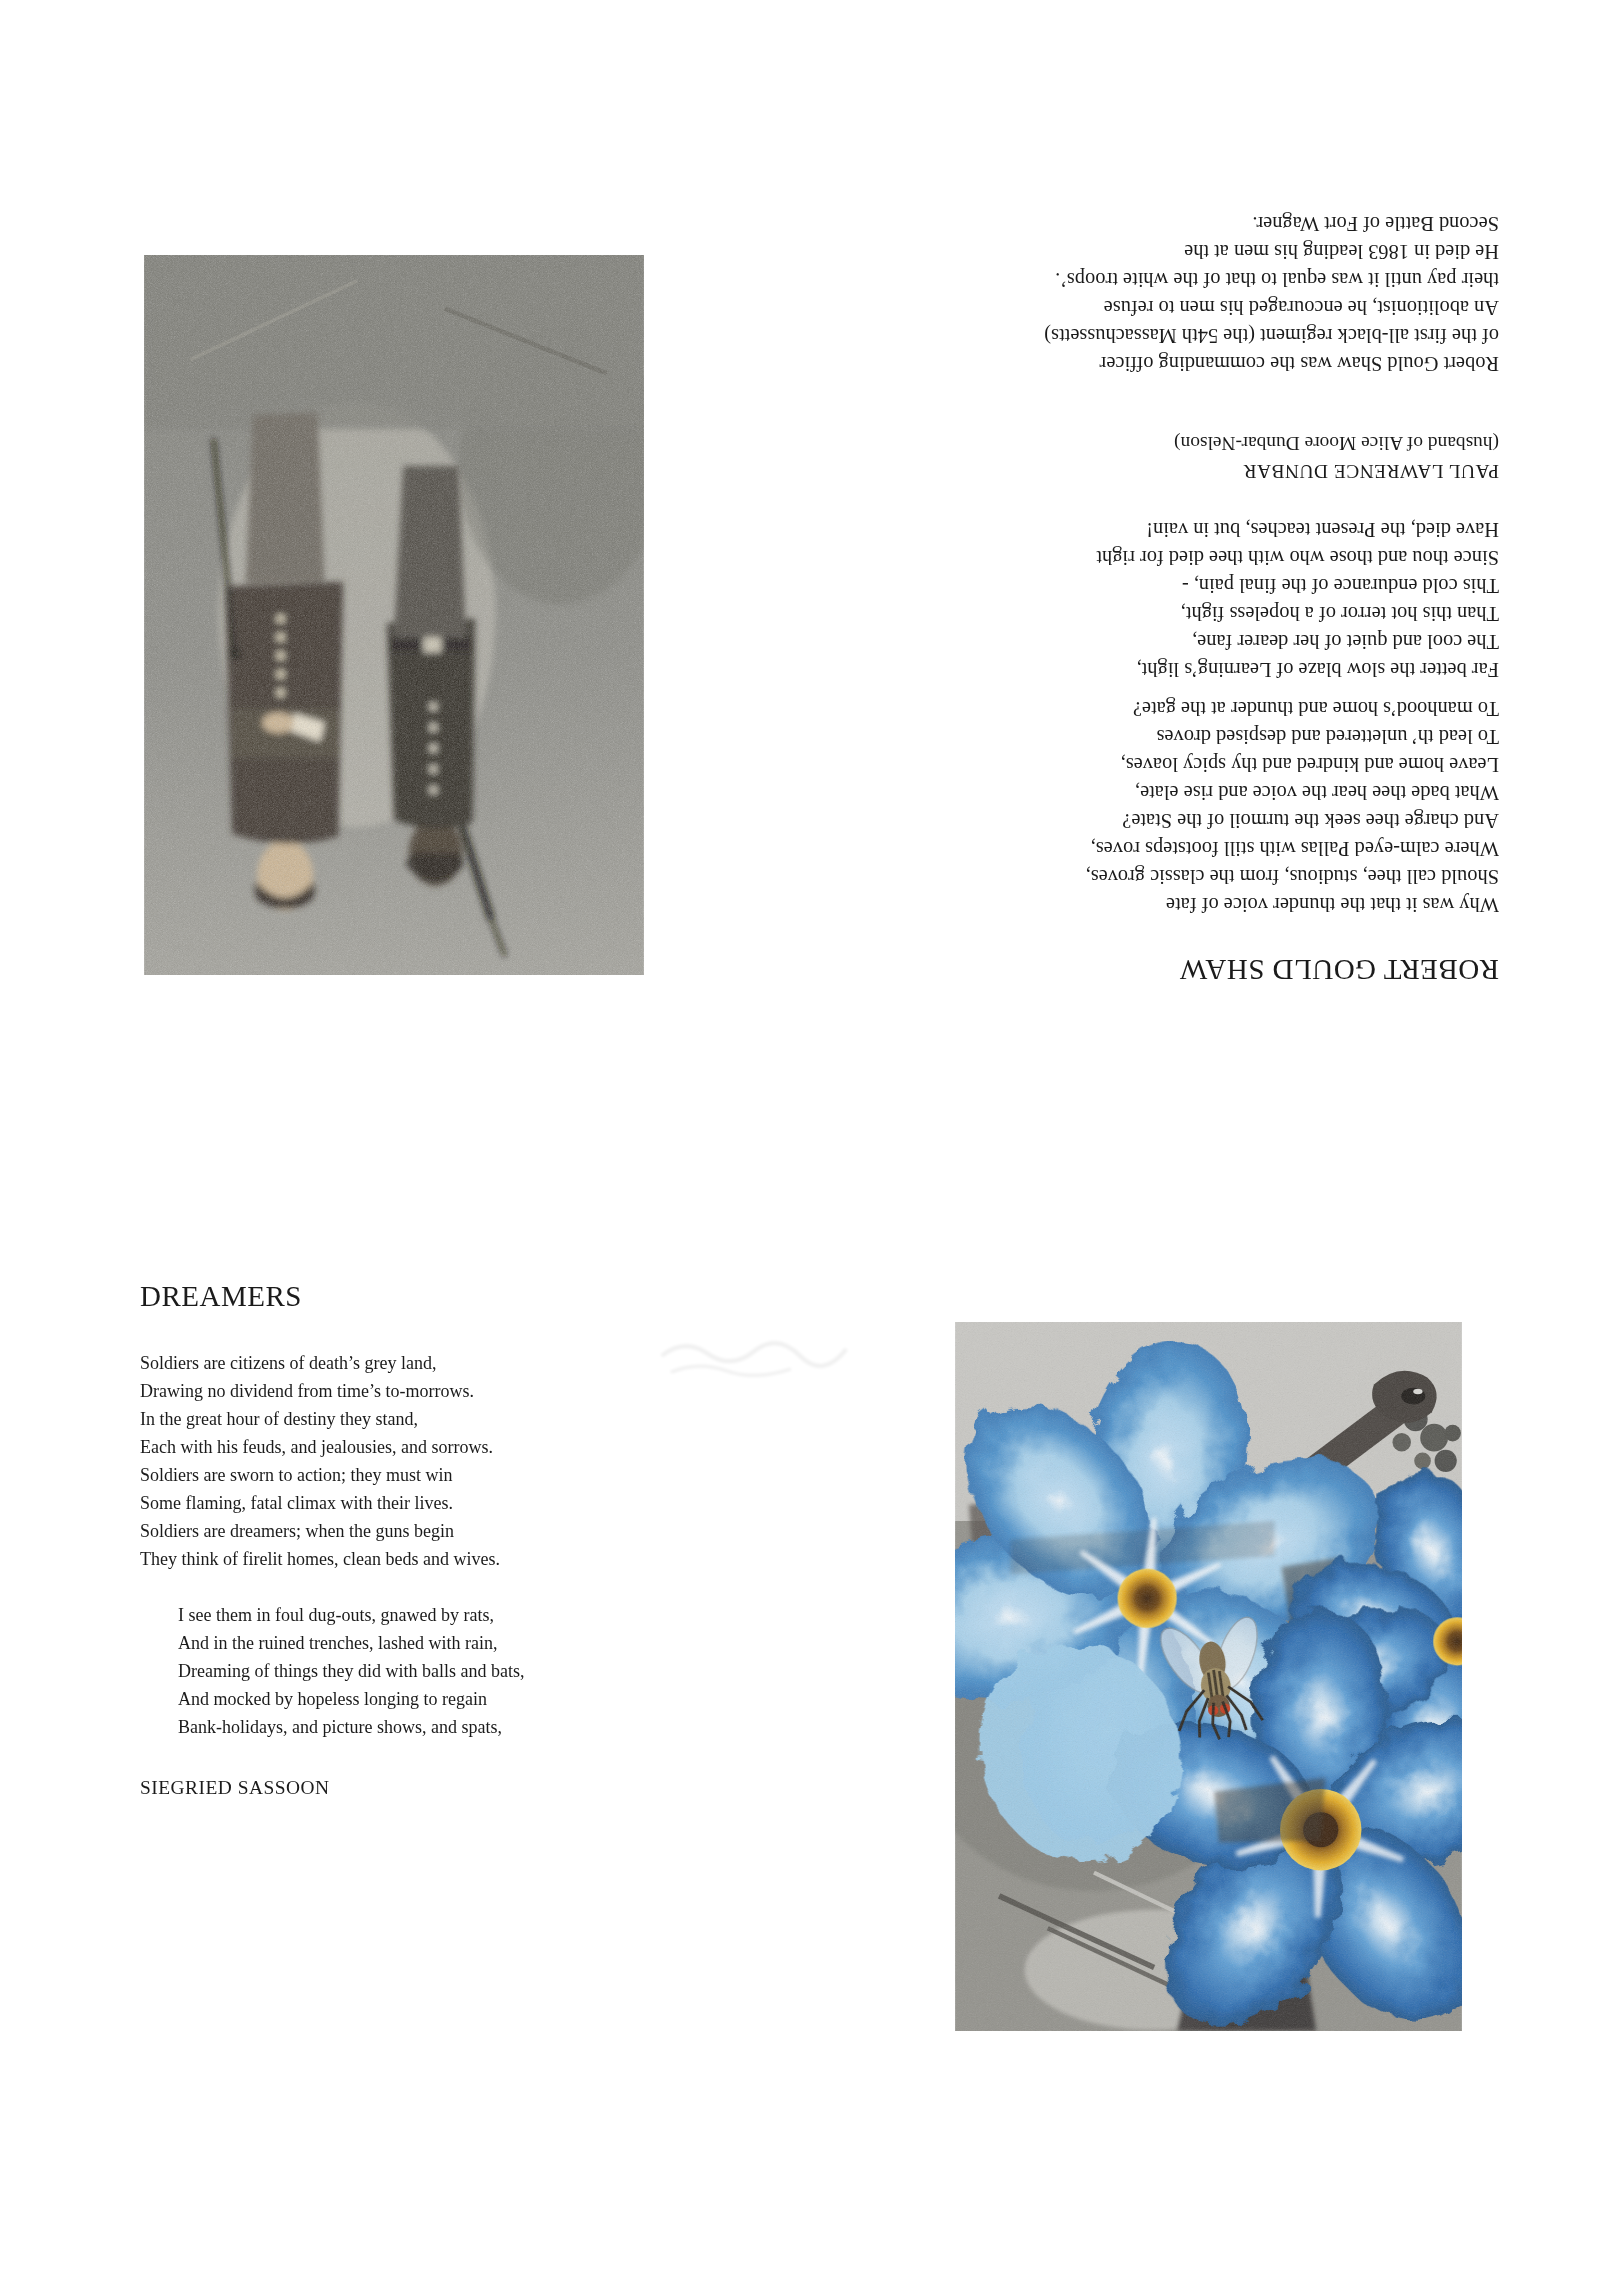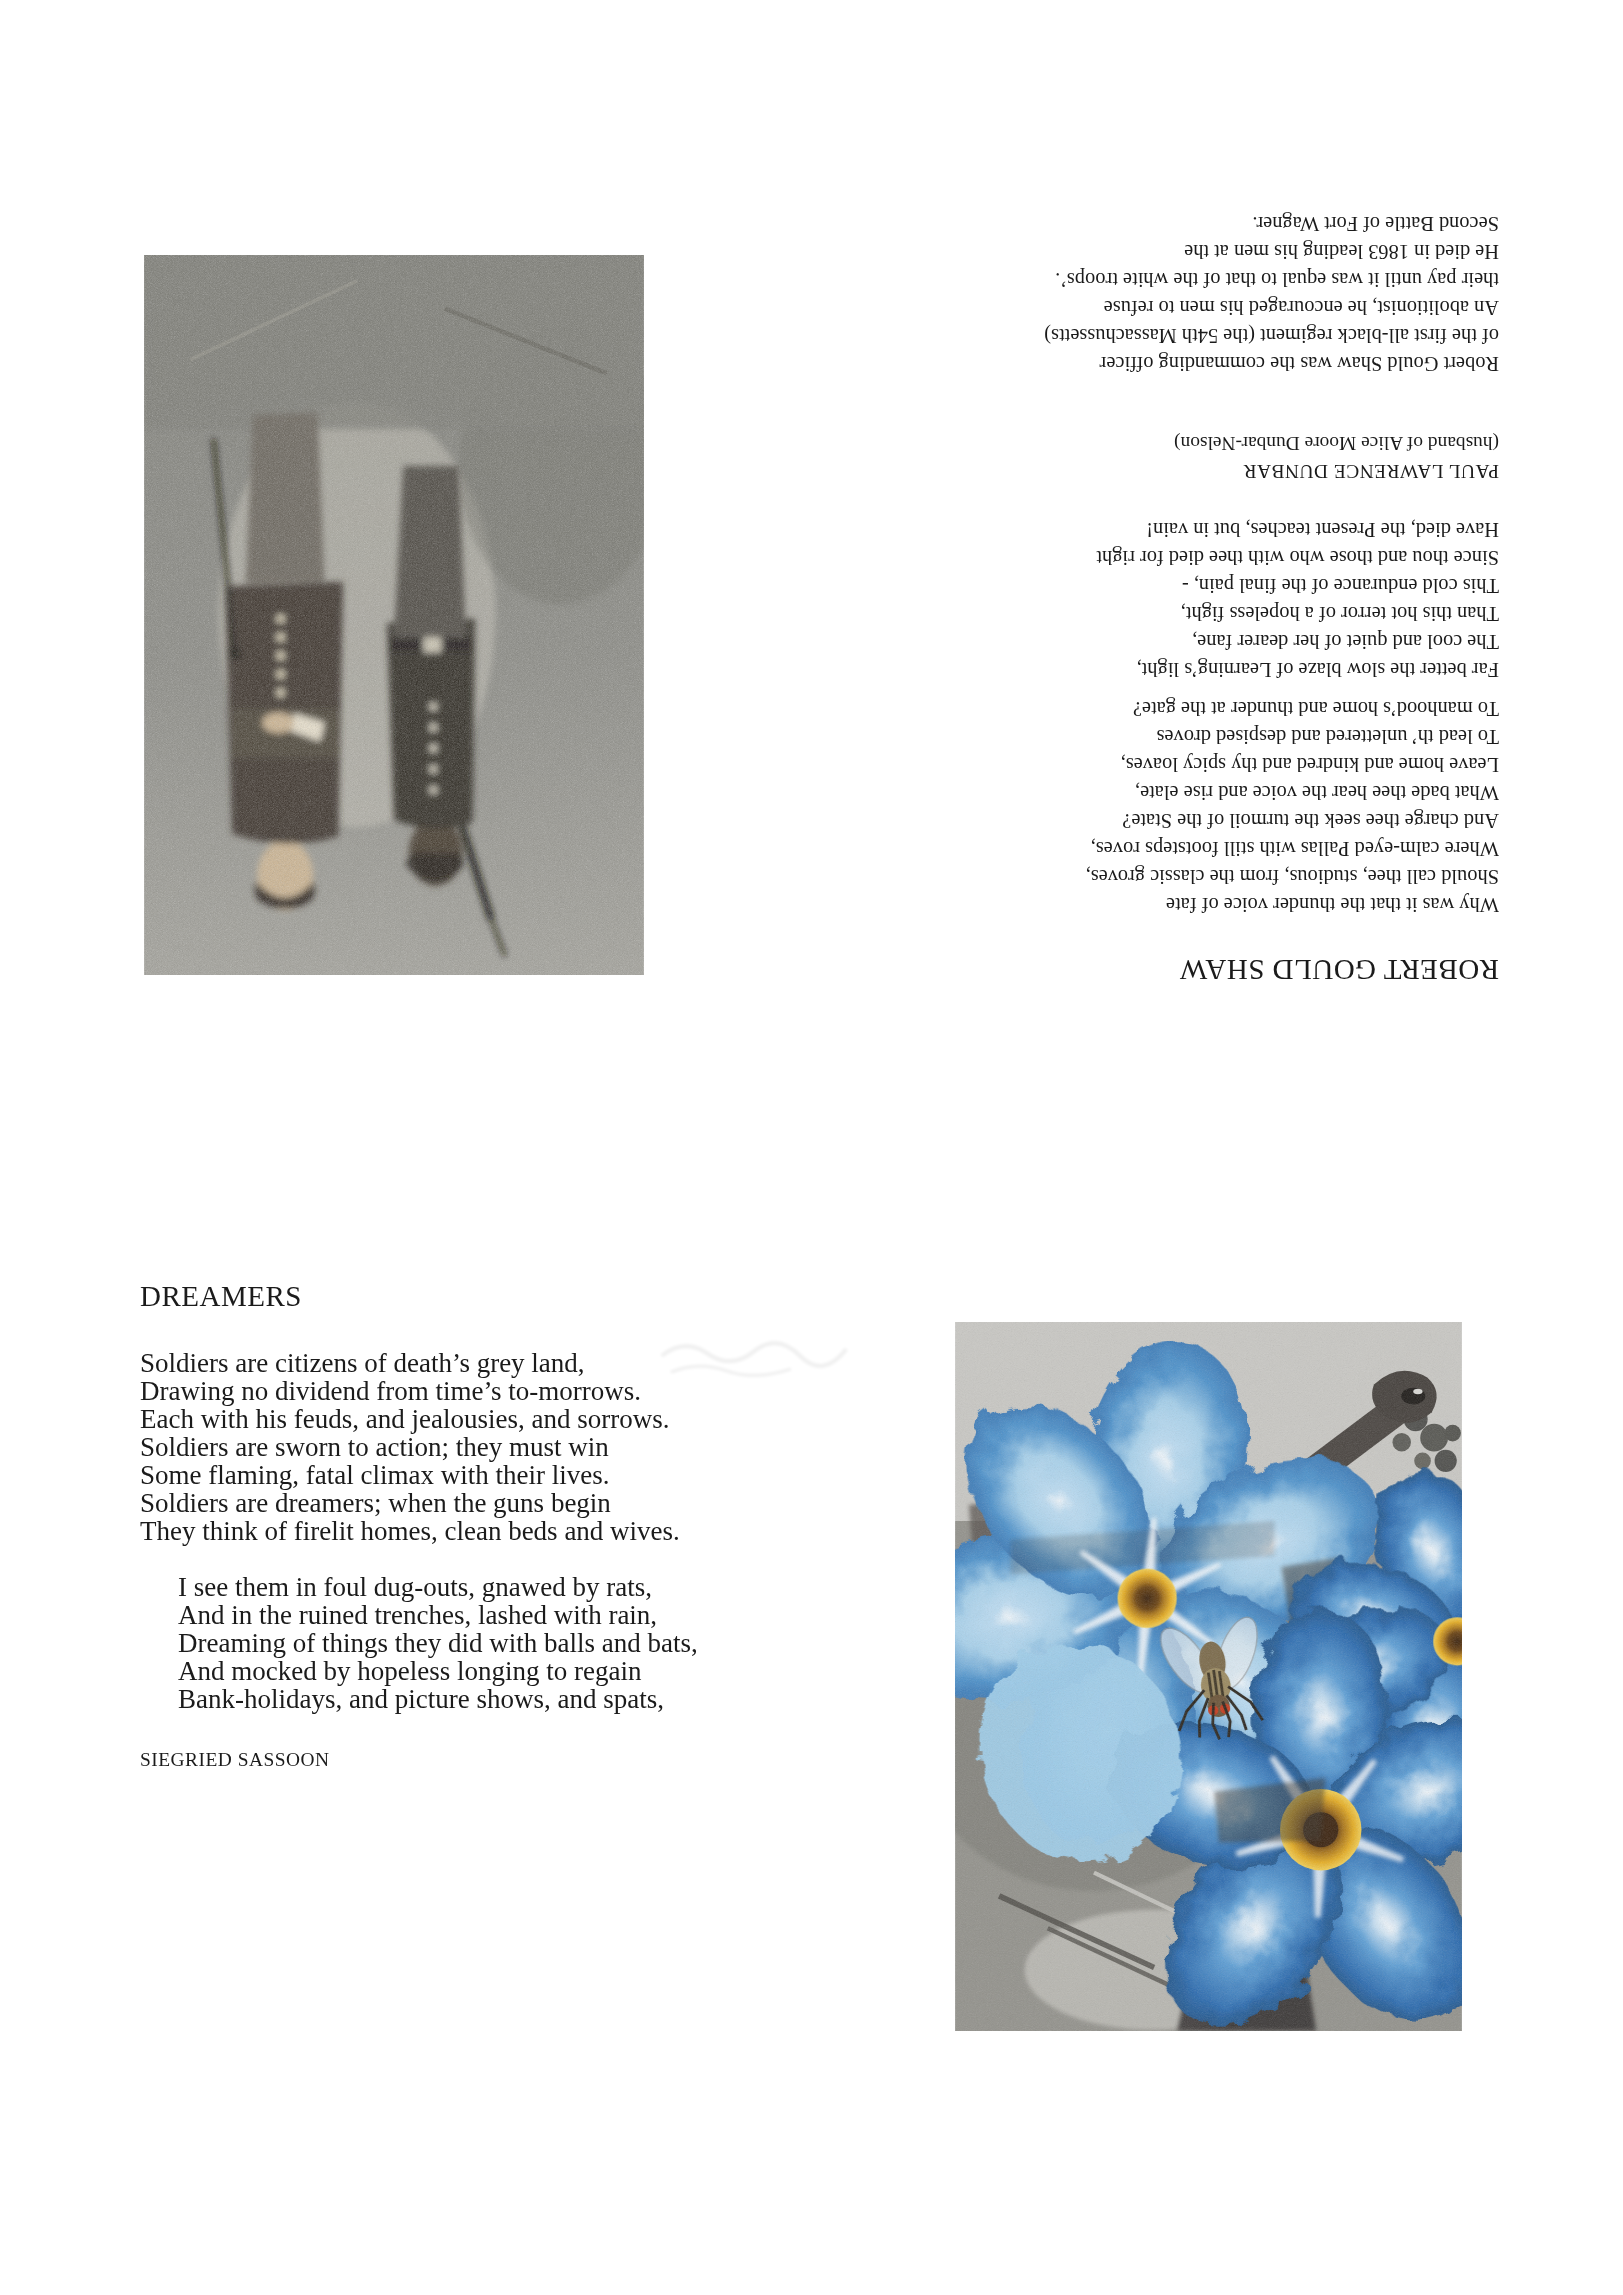--- a/index.html
+++ b/index.html
@@ -16,21 +16,21 @@
     left:0;top:0;width:1623px;height:1148px;
     transform:rotate(180deg);
   }
   
   .poem-block{white-space:nowrap;}
   .poem-title{
     font-size:29px;line-height:29px;letter-spacing:0.5px;
     margin:0 0 36px 0;font-weight:normal;
   }
   .stanza .line{font-size:20.4px;line-height:28px;}
-  .bottom-text .stanza .line{font-size:27px;line-height:28px;}
+  .bottom-text .stanza .line{font-size:18px;line-height:28px;}
   .stanza1-top{margin-bottom:11px;}
   .stanza2-top{margin-bottom:30.5px;}
   .author-block{margin-bottom:51px;}
   .author-line{font-size:19.4px;line-height:28px;letter-spacing:0.5px;}
   .author-note{font-size:19.4px;line-height:28px;}
   .bio .line{font-size:20.4px;line-height:28px;}
   .dreamers-title{margin-bottom:38px;}
   .stanza1-btm{margin-bottom:28px;}
   .stanza2-btm{margin-bottom:33px;margin-left:38px;}
   .photo-frame{overflow:hidden;}
@@ -141,20 +141,21 @@
 <svg class="abs ghost" style="left:657px;top:1328px;" width="194" height="56" viewBox="0 0 420 120">
   <path d="M10 60 Q60 20 110 55 T210 50 T310 60 T410 45" stroke="#000" stroke-width="9" fill="none"></path>
   <path d="M30 95 Q90 70 150 92 T290 88" stroke="#000" stroke-width="7" fill="none"></path>
 </svg>
 
 <div class="abs poem-block bottom-text" style="left:140px;top:1282px;width:671px;">
   <div class="poem-title dreamers-title">DREAMERS</div>
   <div class="stanza stanza1-btm">
       <div class="line">Soldiers are citizens of death’s grey land,</div>
       <div class="line">Drawing no dividend from time’s to-morrows.</div>
+      <div class="line">In the great hour of destiny they stand,</div>
       <div class="line">Each with his feuds, and jealousies, and sorrows.</div>
       <div class="line">Soldiers are sworn to action; they must win</div>
       <div class="line">Some flaming, fatal climax with their lives.</div>
       <div class="line">Soldiers are dreamers; when the guns begin</div>
       <div class="line">They think of firelit homes, clean beds and wives.</div>
     </div>
   <div class="stanza stanza2-btm">
       <div class="line">I see them in foul dug-outs, gnawed by rats,</div>
       <div class="line">And in the ruined trenches, lashed with rain,</div>
       <div class="line">Dreaming of things they did with balls and bats,</div>

